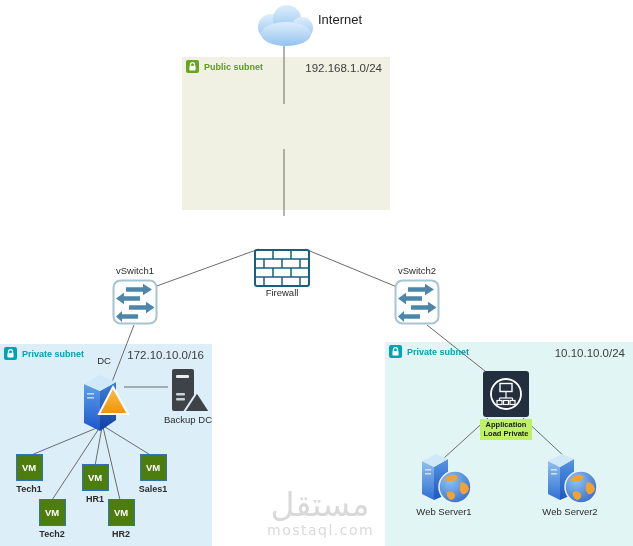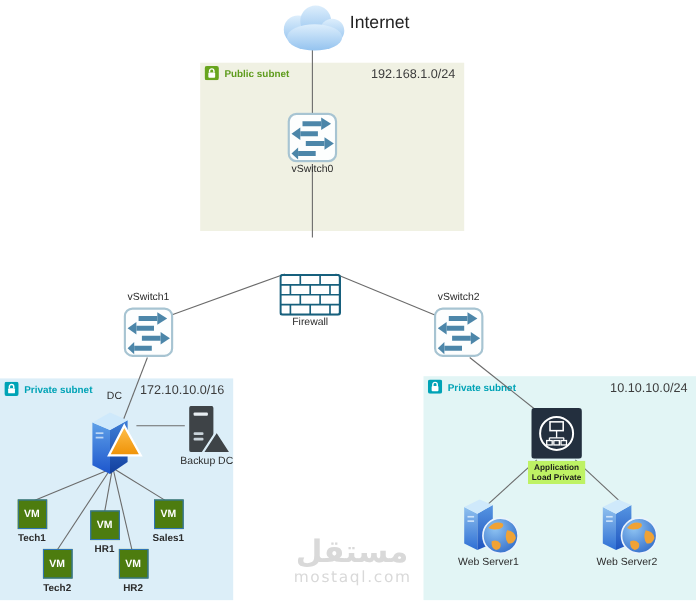--- a/index.html
+++ b/index.html
@@ -1,43 +1,43 @@
 <!DOCTYPE html>
 <html><head>
 <meta charset="utf-8">
 <style>
   html,body{margin:0;padding:0;background:#fff;}
   #canvas{
     position:relative;width:633px;height:546px;background:#ffffff;
     font-family:"Liberation Sans",sans-serif;overflow:hidden;
   }
   .subnet{position:absolute;z-index:1;}
-  .subnet-public{left:182px;top:57px;width:240px;height:153px;background:#f0f1e3;}
+  .subnet-public{left:182px;top:57px;width:208px;height:153px;background:#f0f1e3;}
   .subnet-priv-left{left:0px;top:344px;width:212px;height:202px;background:#dceef8;}
   .subnet-priv-right{left:385px;top:342px;width:248px;height:204px;background:#e2f5f5;}
   .subnet-header{position:absolute;left:4px;top:3px;display:flex;align-items:center;gap:5px;}
   .subnet-label{font-size:9px;font-weight:bold;}
   .subnet-label.green{color:#5f9c1d;}
   .subnet-label.teal{color:#00a3b6;}
   .cidr{position:absolute;right:8px;top:5px;font-size:11.5px;color:#3c3c3c;}
   #wires{position:absolute;left:0;top:0;z-index:2;}
   #wires line{stroke:#6b6b6b;stroke-width:1;}
   .node{position:absolute;z-index:3;display:flex;flex-direction:column;align-items:center;}
   .node-label{font-size:9.5px;color:#2b2b2b;line-height:1.15;margin-top:1px;text-align:center;}
   .label-above{margin-bottom:2px;margin-top:0;}
-  .internet-label{position:absolute;left:318px;top:12px;z-index:3;font-size:16px;color:#222;}
+  .internet-label{position:absolute;left:318px;top:12px;z-index:3;font-size:13px;color:#222;}
   .vm-node{position:absolute;z-index:3;width:34px;display:flex;flex-direction:column;align-items:center;}
   .vm-box{width:27px;height:27px;background:#4d7c0f;display:flex;align-items:center;justify-content:center;
           color:#fff;font-size:9.5px;font-weight:bold;box-shadow:inset 0 0 0 1px #2f74b5;}
   .vm-label{font-size:9px;color:#2b2b2b;margin-top:3px;font-weight:bold;}
   .alb-label{font-size:7.5px;font-weight:bold;color:#1a1a1a;background:#bef264;padding:1px 3px;
              line-height:1.25;text-align:center;margin-top:2px;}
   .watermark{position:absolute;left:267px;top:488px;width:106px;z-index:4;text-align:center;
              color:#d9d9d9;font-family:"DejaVu Sans",sans-serif;pointer-events:none;}
-  .watermark .ar{font-size:28px;font-weight:bold;line-height:1.0;}
+  .watermark .ar{font-size:33px;font-weight:normal;line-height:1.0;}
   .watermark .dom{font-size:14px;letter-spacing:1.5px;margin-top:1px;}
 </style>
 </head>
 <body>
 
 <div id="canvas">
 
   <div class="subnet subnet-public">
     <div class="subnet-header">
       <svg width="13" height="13" viewBox="0 0 13 13">
@@ -100,38 +100,20 @@
         </linearGradient>
       </defs>
       <circle cx="22" cy="24" r="13" fill="url(#cloudG)"></circle>
       <circle cx="38" cy="16" r="14" fill="url(#cloudG)"></circle>
       <circle cx="53" cy="25" r="11" fill="url(#cloudG)"></circle>
       <ellipse cx="37" cy="31" rx="25" ry="12" fill="url(#cloudG)"></ellipse>
     </svg>
   </div>
   <span class="internet-label">Internet</span>
 
-  <div class="node" style="left:247px;top:102px;width:74px;">
-    <svg width="46" height="46" viewBox="0 0 46 46">
-      <rect x="1.5" y="1.5" width="43" height="43" rx="7" fill="#fdfefe" stroke="#a7c4d2" stroke-width="2"></rect>
-      <g stroke="#4c86a9" stroke-width="4.5">
-        <line x1="14" y1="10.5" x2="31" y2="10.5"></line>
-          <line x1="28" y1="19.5" x2="12" y2="19.5"></line>
-        <line x1="17" y1="28.5" x2="34" y2="28.5"></line>
-          <line x1="26" y1="37.5" x2="10" y2="37.5"></line>
-      </g>
-      <g fill="#4c86a9">
-        <polygon points="31,4.8 40,10.5 31,16.2"></polygon>
-          <polygon points="12,13.8 4,19.5 12,25.2"></polygon>
-        <polygon points="34,22.8 42.5,28.5 34,34.2"></polygon>
-          <polygon points="10,32 4,37.5 10,43"></polygon>
-      </g>
-    </svg>
-    <div class="node-label">vSwitch0</div>
-  </div>
 
   <div class="node" style="left:244px;top:214px;width:76px;margin-top:35px;">
     <svg width="56" height="38" viewBox="0 0 56 38">
       <rect x="1" y="1" width="54" height="36" rx="2" fill="#ffffff" stroke="#17607d" stroke-width="2"></rect>
       <g stroke="#17607d" stroke-width="1.5">
         <line x1="1" y1="10" x2="55" y2="10"></line>
           <line x1="1" y1="19" x2="55" y2="19"></line>
           <line x1="1" y1="28" x2="55" y2="28"></line>
         <line x1="19" y1="1" x2="19" y2="10"></line>
           <line x1="37" y1="1" x2="37" y2="10"></line>

